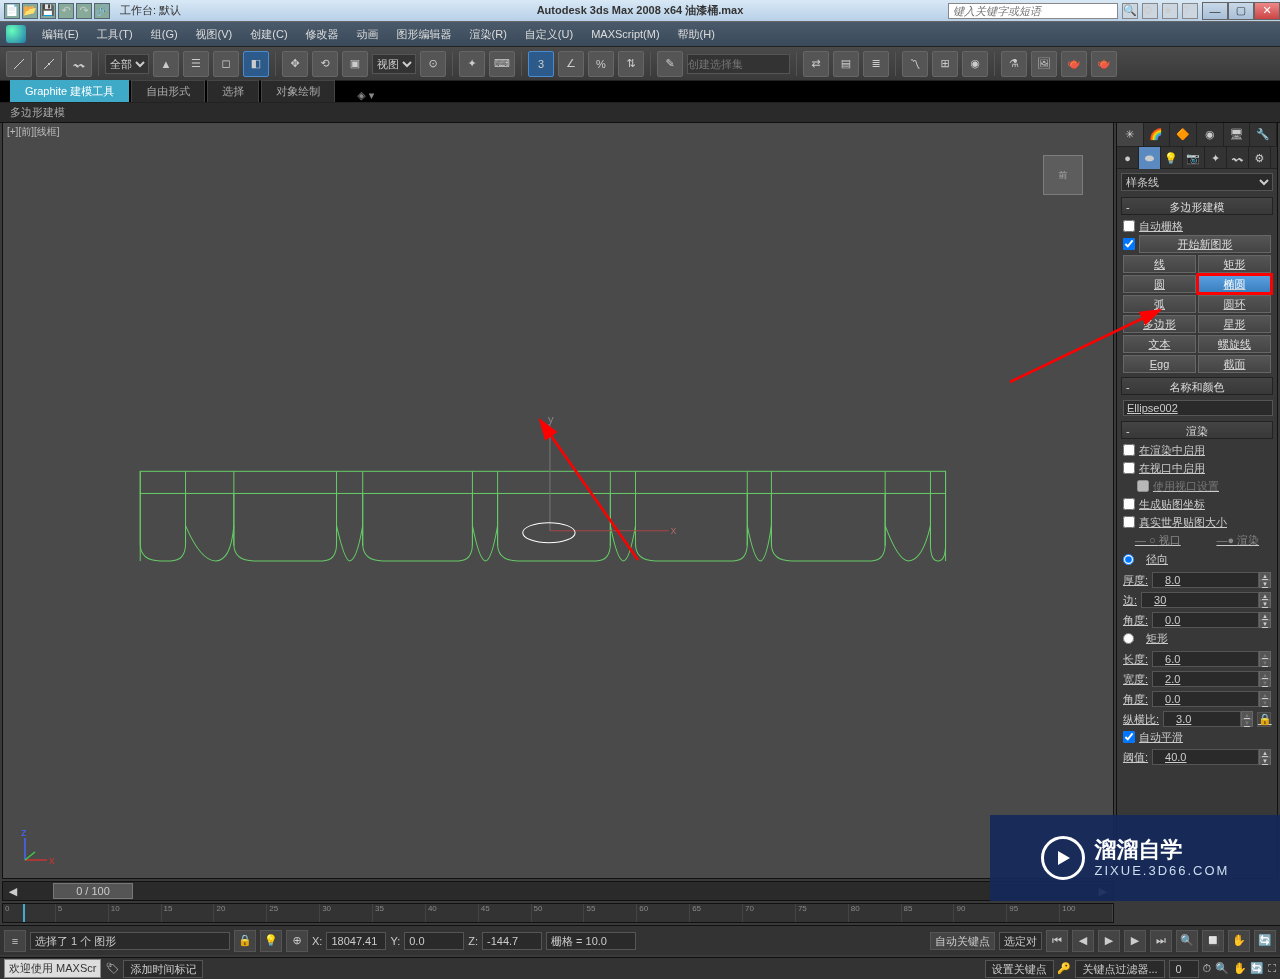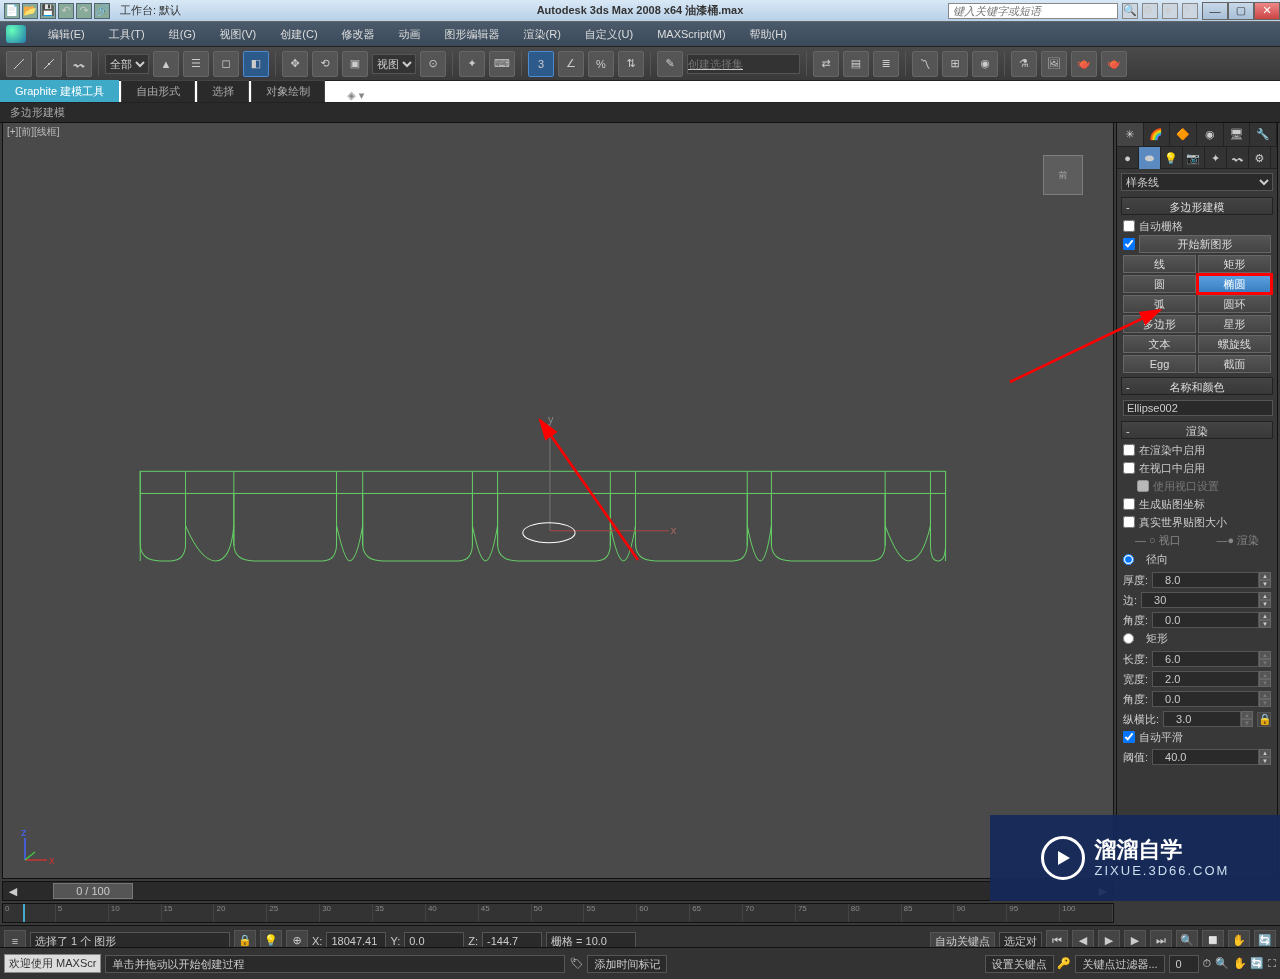--- a/index.html
+++ b/index.html
@@ -12,34 +12,34 @@
 .titlebar .ws { color: #333; margin-left: 6px; }
 .titlebar .title { position: absolute; left: 50%; transform: translateX(-50%); color: #333; font-weight: bold; }
 .titlebar .search { margin-left: auto; width: 170px; height: 16px; background: #fff; border: 1px solid #888; color: #888; padding: 0 4px; font-style: italic; }
 .titlebar .right { display: flex; gap: 4px; align-items: center; padding: 0 4px; }
 .titlebar .right .ic { width: 16px; height: 16px; background: #ccd6e0; border: 1px solid #888; }
 .winbtns { display: flex; }
 .winbtns div { width: 26px; height: 18px; background: linear-gradient(#c8d8e8,#a8c0d8); border: 1px solid #666; display: flex; align-items: center; justify-content: center; color: #333; }
 .winbtns .close { background: linear-gradient(#e88,#c44); color: #fff; }
 
 
-.menubar { height: 20px; background: linear-gradient(#4a5a6a,#3a4a5a); display: flex; align-items: center; padding: 12px 6px; gap: 8px; border-bottom: 1px solid #222; }
+.menubar { height: 20px; background: linear-gradient(#4a5a6a,#3a4a5a); display: flex; align-items: center; padding: 12px 6px; gap: 2px; border-bottom: 1px solid #222; }
 .menubar .logo { width: 20px; height: 18px; background: radial-gradient(circle at 30% 30%,#6fb,#27a); border-radius: 3px; margin-right: 6px; }
 .menubar span { color: #ddd; padding: 2px 8px; cursor: pointer; }
 
 
 .toolbar { height: 34px; background: linear-gradient(#4a4a4a,#3a3a3a); border-bottom: 1px solid #222; display: flex; align-items: center; padding: 0 6px; gap: 4px; }
 .toolbar .ic { width: 26px; height: 26px; background: #555; border: 1px solid #666; border-radius: 2px; display: flex; align-items: center; justify-content: center; }
 .toolbar .ic.active { background: #2c5a8a; border-color: #4a8ad0; }
 .toolbar .sep { width: 1px; height: 24px; background: #555; margin: 0 2px; }
 .toolbar select { background: #333; color: #ccc; border: 1px solid #555; height: 20px; }
-.toolbar input[type=text] { background: #333; color: #ccc; border: 1px solid #555; height: 20px; width: 113px; text-decoration: underline; }
-
-
-.ribbon { height: 22px; background: #ffffff; display: flex; align-items: flex-end; border-bottom: 1px solid #222; }
+.toolbar input[type=text] { background: #333; color: #ccc; border: 1px solid #555; height: 20px; width: 103px; }
+
+
+.ribbon { height: 22px; background: #000000; display: flex; align-items: flex-end; border-bottom: 1px solid #222; padding-left: 10px; }
 .ribbon .tab { padding: 3px 14px; background: #2a2a2a; border: 1px solid #444; border-bottom: none; color: #aaa; margin-right: 2px; }
 .ribbon .tab.active { background: #3faac8; color: #fff; border-color: #3faac8; }
 .ribbon-sub { height: 20px; background: #2a2a2a; padding: 2px 10px; color: #aaa; border-bottom: 1px solid #111; }
 
 
 .viewport { position: absolute; top: 122px; left: 2px; right: 166px; bottom: 100px; background: #4a4a4a; border: 1px solid #111; }
 .viewport .label { position: absolute; top: 2px; left: 4px; color: #bbb; font-size: 10px; }
 .viewport svg.scene { position: absolute; inset: 0; width: 100%; height: 100%; }
 .viewcube { position: absolute; top: 32px; right: 30px; width: 40px; height: 40px; background: rgba(200,200,200,0.15); border: 1px solid rgba(255,255,255,0.2); display: flex; align-items: center; justify-content: center; font-size: 9px; color: #aaa; }
 .axis-gizmo { position: absolute; bottom: 10px; left: 14px; }
@@ -47,21 +47,21 @@
 
 .cmdpanel { position: absolute; top: 122px; right: 2px; width: 162px; bottom: 100px; background: #383838; border: 1px solid #111; display: flex; flex-direction: column; }
 .cmdpanel .tabs { display: flex; height: 24px; background: #333; border-bottom: 1px solid #222; }
 .cmdpanel .tabs .t { flex: 1; display: flex; align-items: center; justify-content: center; border-right: 1px solid #222; }
 .cmdpanel .subtabs { display: flex; height: 22px; background: #333; border-bottom: 1px solid #222; }
 .cmdpanel .subtabs .t { width: 22px; height: 22px; display: flex; align-items: center; justify-content: center; border-right: 1px solid #222; }
 .cmdpanel .subtabs .t.active { background: #5a8ac0; }
 .cmdpanel select { width: calc(100% - 8px); margin: 4px; background: #2a2a2a; color: #ccc; border: 1px solid #555; height: 18px; }
 .rollout-hdr { background: linear-gradient(#444,#383838); color: #ddd; text-align: center; height: 18px; line-height: 18px; border: 1px solid #222; margin: 2px 4px 0; position: relative; }
 .rollout-hdr::before { content: "-"; position: absolute; left: 4px; }
-.rollout { padding: 2px 6px; }
+.rollout { padding: 2px 6px; text-decoration: underline; }
 .rollout .chk { display: flex; align-items: center; gap: 4px; height: 18px; color: #ccc; }
 .rollout .chk input { width: 12px; height: 12px; }
 .btn-grid { display: grid; grid-template-columns: 1fr 1fr; gap: 2px; }
 .btn-grid button, .btn-wide { background: linear-gradient(#555,#444); border: 1px solid #666; color: #ddd; height: 18px; font-size: 11px; cursor: pointer; }
 .btn-grid button.active { background: linear-gradient(#5aa0e0,#3a80c0); border-color: #7bf; color: #fff; }
 .btn-wide { width: 100%; margin-top: 2px; }
 .marked { outline: 3px solid #f00; outline-offset: -1px; position: relative; z-index: 5; }
 .field-row { display: flex; align-items: center; gap: 4px; height: 18px; margin-top: 2px; }
 .field-row label { flex: 0 0 auto; color: #ccc; text-align: right; }
 .field-row .spin { display: flex; flex: 1; }
@@ -75,21 +75,21 @@
 .timeline { position: absolute; bottom: 78px; left: 2px; right: 166px; height: 20px; background: #2a2a2a; border: 1px solid #111; display: flex; align-items: center; }
 .timeline .slider { width: 80px; height: 16px; background: #555; border: 1px solid #777; margin-left: 30px; text-align: center; line-height: 14px; }
 .track { position: absolute; bottom: 56px; left: 2px; right: 166px; height: 20px; background: #333; border: 1px solid #111; }
 .track .marks { display: flex; height: 100%; }
 .track .marks div { flex: 1; border-right: 1px solid #444; font-size: 8px; color: #888; text-align: left; padding-left: 2px; }
 .track .cursor { position: absolute; left: 20px; top: 0; width: 2px; height: 100%; background: #4ac; }
 
 .statusbar { position: absolute; bottom: 24px; left: 0; right: 0; height: 30px; background: #333; border-top: 1px solid #111; display: flex; align-items: center; gap: 4px; padding: 0 4px; }
 .statusbar .box { background: #2a2a2a; border: 1px solid #555; height: 18px; padding: 0 4px; line-height: 16px; color: #ccc; }
 .statusbar .ic { width: 22px; height: 22px; background: #444; border: 1px solid #555; display: flex; align-items: center; justify-content: center; }
-.statusbar2 { position: absolute; bottom: 0; left: 0; right: 0; height: 32px; background: #333; border-top: 1px solid #111; display: flex; align-items: center; gap: 4px; padding: 0 4px; }
+.statusbar2 { position: absolute; bottom: 0; left: 0; right: 0; height: 22px; background: #333; border-top: 1px solid #111; display: flex; align-items: center; gap: 4px; padding: 0 4px; }
 .statusbar2 .welcome { background: #ddd; color: #333; padding: 1px 4px; border: 1px solid #888; }
 .statusbar2 .box { background: #2a2a2a; border: 1px solid #555; height: 18px; padding: 0 6px; line-height: 16px; color: #ccc; }
 
 
 .watermark { position: absolute; right: 0; bottom: 78px; width: 290px; height: 86px; background: rgba(20,40,90,0.92); display: flex; align-items: center; justify-content: center; gap: 10px; color: #fff; pointer-events: none; }
 .watermark .play { width: 44px; height: 44px; border: 3px solid #fff; border-radius: 50%; display: flex; align-items: center; justify-content: center; }
 .watermark .txt { font-size: 22px; font-weight: bold; line-height: 1.1; }
 .watermark .url { font-size: 13px; letter-spacing: 2px; color: #cde; }
 
 
@@ -490,21 +490,20 @@
   <div class="ic">▶</div>
   <div class="ic">▶</div>
   <div class="ic">⏭</div>
   <div class="ic">🔍</div>
   <div class="ic">🔲</div>
   <div class="ic">✋</div>
   <div class="ic">🔄</div>
 </div>
 <div class="statusbar2">
   <div class="welcome">欢迎使用 MAXScr</div>
-  <div class="box" style="flex:0 0 460px">单击并拖动以开始创建过程</div>
   <div class="ic">🏷</div>
   <div class="box">添加时间标记</div>
   <div style="flex:1"></div>
   <div class="box">设置关键点</div>
   <div class="ic">🔑</div>
   <div class="box">关键点过滤器...</div>
   <div class="box" style="width:30px">0</div>
   <div class="ic">⏱</div>
   <div class="ic">🔍</div>
   <div class="ic">✋</div>

